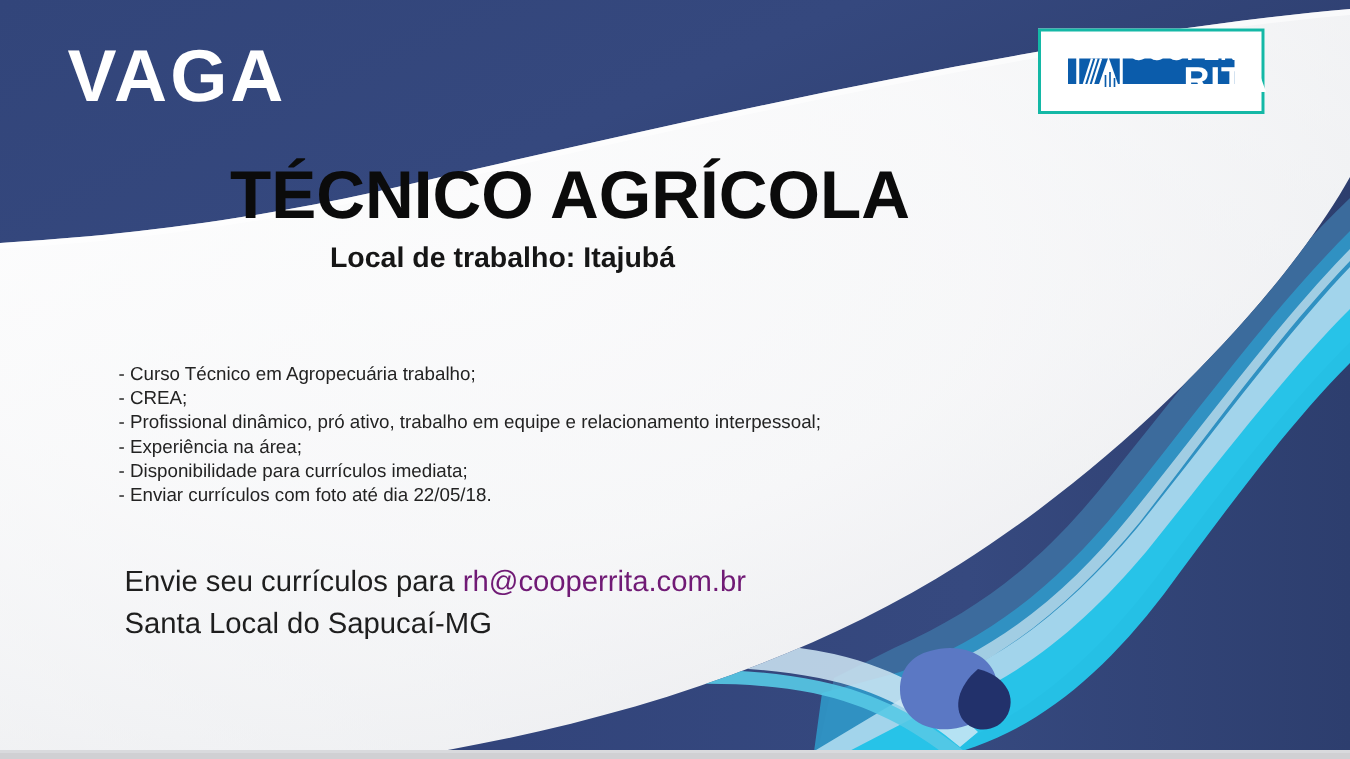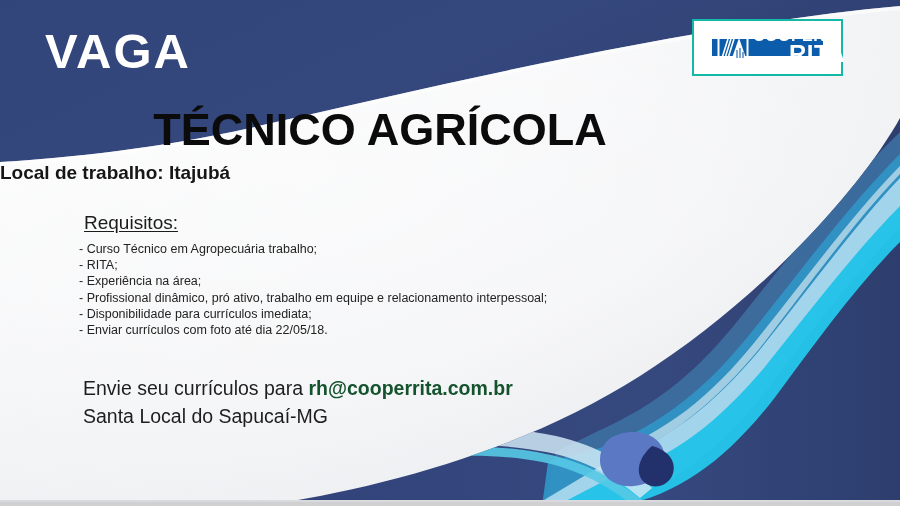--- a/index.html
+++ b/index.html
@@ -109,21 +109,21 @@
     color: #0b0b0b;
     letter-spacing: 0px;
     line-height: 1.05;
     margin-left: 45px;
   }
   .job-location {
     position: absolute;
     left: 0;
     top: 162px;
     width: 670px;
-    text-align: left;
+    text-align: center;
     font-size: 19px;
     font-weight: bold;
     color: #161616;
   }
   
   .req-heading {
     position: absolute;
     left: 84px;
     top: 212px;
     font-size: 19px;
@@ -153,22 +153,22 @@
     top: 374px;
     width: 520px;
   }
   .contact-line {
     font-size: 19.5px;
     color: #1e1e1e;
     line-height: 28px;
     white-space: nowrap;
   }
   .email {
-    color: #14532d;
-    font-weight: bold;
+    color: #701a75;
+    font-weight: normal;
   }
 </style>
 </head>
 <body>
 
 <div id="poster">
 
   <div class="bg-plate"></div>
 
   <svg class="bg-svg" viewBox="0 0 900 506" preserveAspectRatio="none">
@@ -308,26 +308,25 @@
           <span class="logo-reg">®</span>
         </div>
         <div class="logo-rita">RITA</div>
       </div>
     </div>
   </div>
 
   <div class="job-title">TÉCNICO AGRÍCOLA</div>
   <div class="job-location">Local de trabalho: Itajubá</div>
 
-  <div class="req-heading">Requisitos:</div>
   <ul class="req-list">
     <li>- Curso Técnico em Agropecuária trabalho;</li>
-    <li>- RITA;</li>
+    <li>- CREA;</li>
+    <li>- Profissional dinâmico, pró ativo, trabalho em equipe e relacionamento interpessoal;</li>
     <li>- Experiência na área;</li>
-    <li>- Profissional dinâmico, pró ativo, trabalho em equipe e relacionamento interpessoal;</li>
     <li>- Disponibilidade para currículos imediata;</li>
     <li>- Enviar currículos com foto até dia 22/05/18.</li>
   </ul>
 
   <div class="contact">
     <div class="contact-line">
       <span>Envie seu currículos para </span><span class="email">rh@cooperrita.com.br</span>
     </div>
     <div class="contact-line">Santa Local do Sapucaí-MG</div>
   </div>

